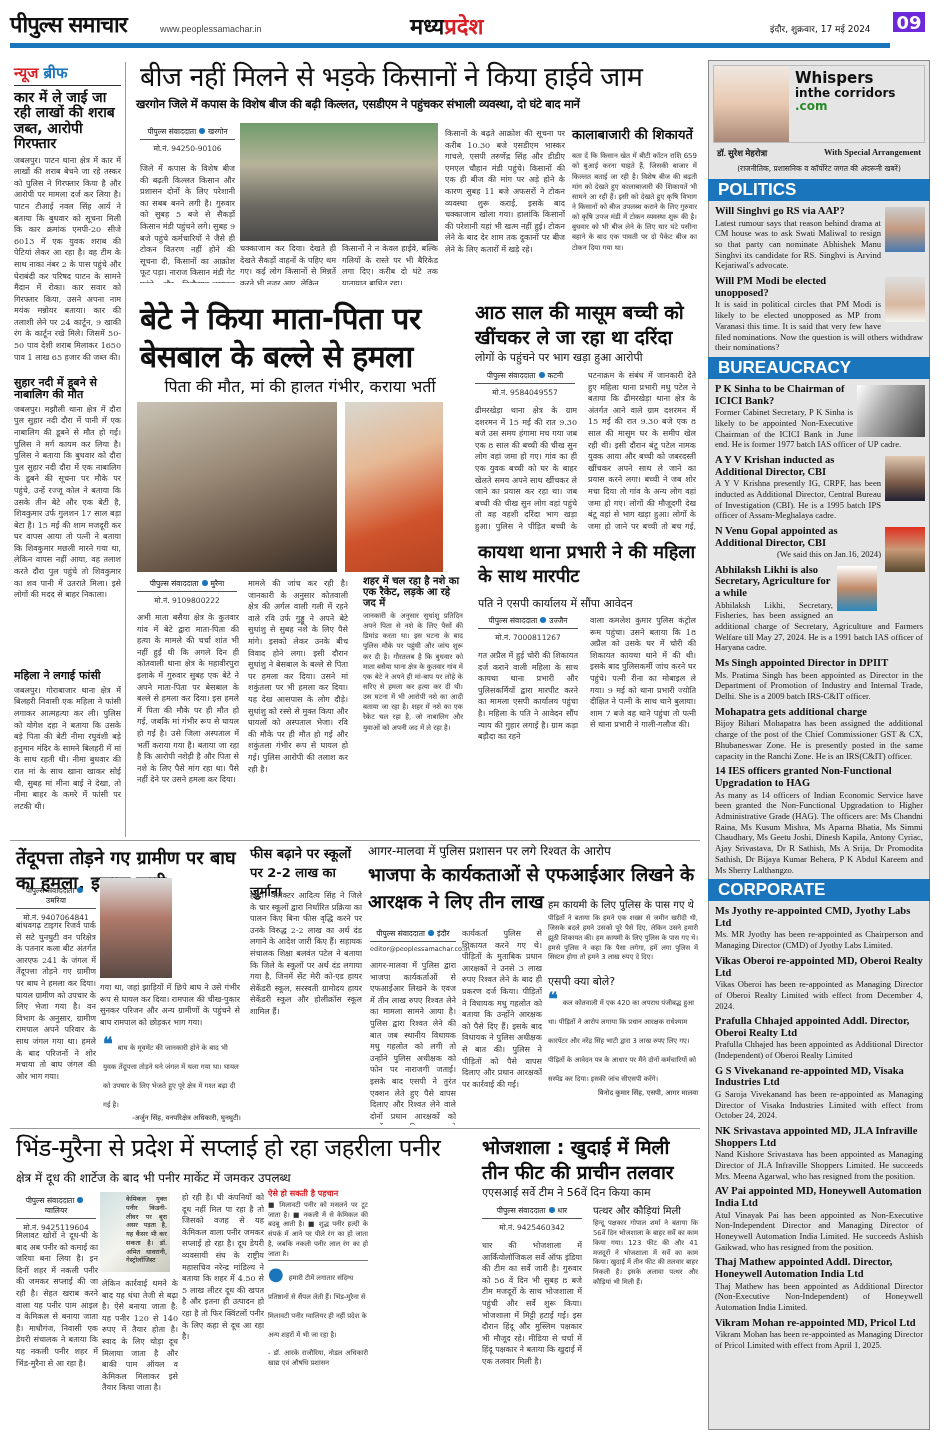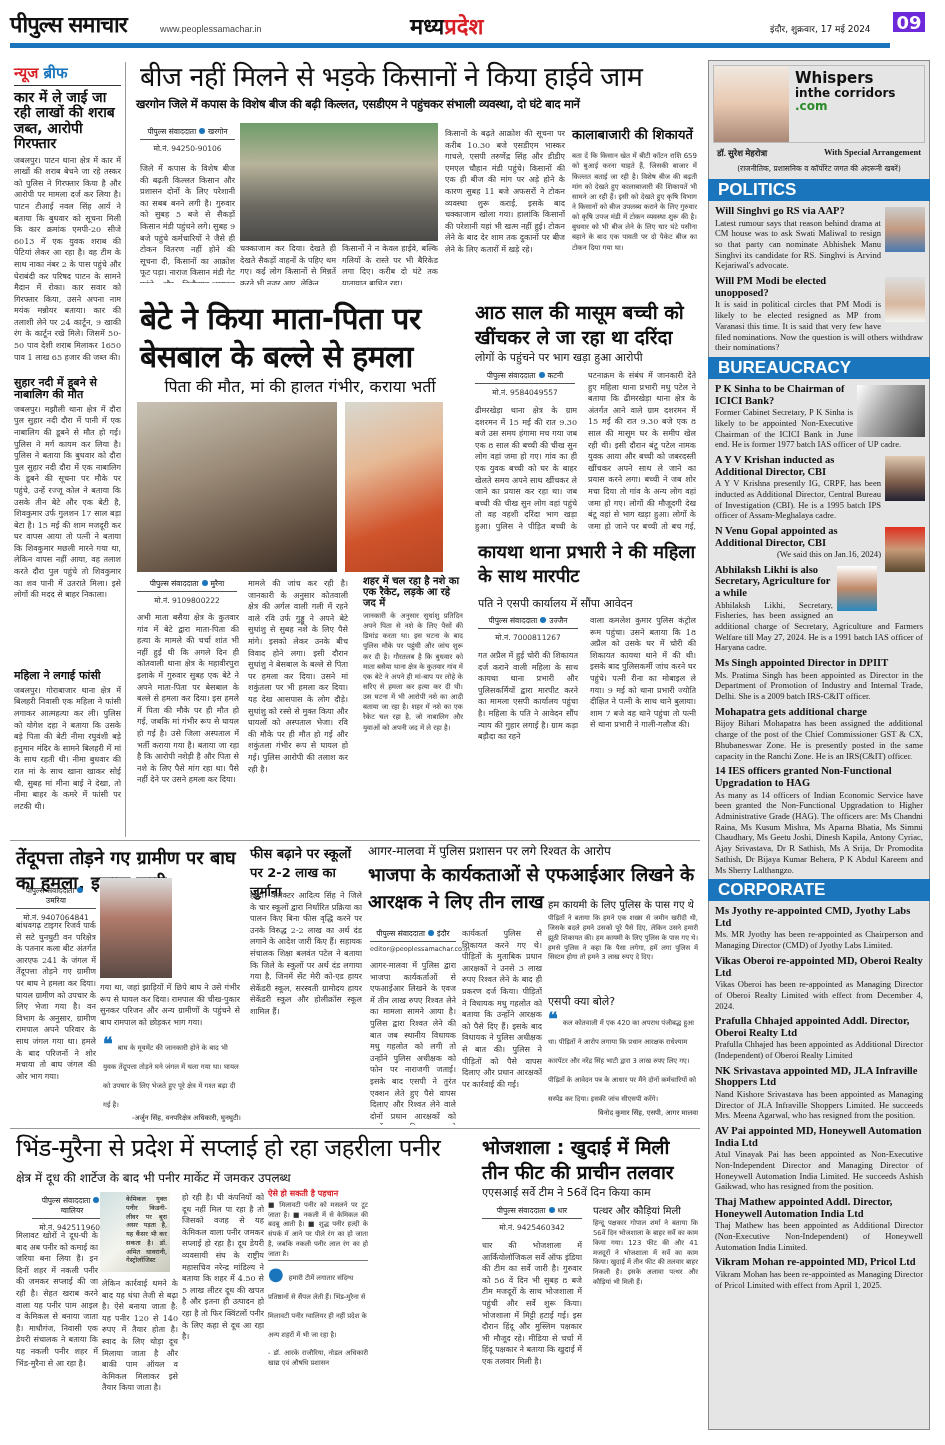--- a/index.html
+++ b/index.html
@@ -120,30 +120,30 @@
 <div class="abs hd" style="left:368px;top:862px;width:330px;font-size:18.5px;line-height:1.45">भाजपा के कार्यकताओं से एफआईआर लिखने के आरक्षक ने लिए तीन लाख</div>
 <div class="abs" style="left:370px;top:928px;width:86px">
   <div class="byline"><span>पीपुल्स संवाददाता</span><span class="dot"></span><span>इंदौर</span></div>
   <div class="mob" style="font-size:6.5px">editor@peoplessamachar.co.in</div>
 </div>
 <div class="abs col" style="left:370px;top:960px;width:86px;height:165px">आगर-मालवा में पुलिस द्वारा भाजपा कार्यकर्ताओं से एफआईआर लिखने के एवज में तीन लाख रुपए रिश्वत लेने का मामला सामने आया है। पुलिस द्वारा रिश्वत लेने की बात जब स्थानीय विधायक मधु गहलोत को लगी तो उन्होंने पुलिस अधीक्षक को फोन पर नाराजगी जताई। इसके बाद एसपी ने तुरंत एक्शन लेते हुए पैसे वापस दिलाए और रिश्वत लेने वाले दोनों प्रधान आरक्षकों को सस्पेंड कर दिया। इस पूरे मामले की जांच सीएसपी को सौंपी गई है।</div>
 <div class="abs col" style="left:462px;top:928px;width:80px;height:197px">कार्यकर्ता पुलिस से शिकायत करने गए थे। पीड़ितों के मुताबिक प्रधान आरक्षकों ने उनसे 3 लाख रुपए रिश्वत लेने के बाद ही प्रकरण दर्ज किया। पीड़ितों ने विधायक मधु गहलोत को बताया कि उन्होंने आरक्षक को पैसे दिए हैं। इसके बाद विधायक ने पुलिस अधीक्षक से बात की। पुलिस ने पीड़ितों को पैसे वापस दिलाए और प्रधान आरक्षकों पर कार्रवाई की गई।</div>
 <div class="abs" style="left:548px;top:898px;width:150px;height:225px">
   <div class="hd" style="font-size:10px;font-weight:normal;line-height:1.4">हम कायमी के लिए पुलिस के पास गए थे</div>
   <div class="col" style="font-family:'DejaVu Sans',sans-serif;font-size:6.8px;height:62px;margin-top:2px">पीड़ितों ने बताया कि हमने एक शख्स से जमीन खरीदी थी, जिसके बदले हमने उसको पूरे पैसे दिए, लेकिन उसने हमारी झूठी शिकायत की। हम कायमी के लिए पुलिस के पास गए थे। हमसे पुलिस ने कहा कि पैसा लगेगा, हमें लगा पुलिस में सिस्टम होगा तो हमने 3 लाख रुपए दे दिए।</div>
-  <div class="hd" style="font-size:11px;font-weight:normal;margin-top:20px">एसपी क्या बोले?</div>
+  <div class="hd" style="font-size:11px;font-weight:normal;margin-top:0">एसपी क्या बोले?</div>
   <div style="margin-top:2px"><span class="quote-icon">❝</span> <span class="col" style="font-family:'DejaVu Sans',sans-serif;font-size:6.8px">कल कोतवाली में एक 420 का अपराध पंजीबद्ध हुआ था। पीड़ितों ने आरोप लगाया कि प्रधान आरक्षक राधेश्याम कारपेंटर और नरेंद्र सिंह भाटी द्वारा 3 लाख रुपए लिए गए। पीड़ितों के आवेदन पत्र के आधार पर मैंने दोनों कर्मचारियों को सस्पेंड कर दिया। इसकी जांच सीएसपी करेंगे।</span></div>
   <div style="font-family:'DejaVu Sans',sans-serif;font-size:7px;text-align:right;margin-top:3px">विनोद कुमार सिंह, एसपी, आगर मालवा</div>
 </div>
 
 <div class="abs" style="left:10px;top:1128px;width:690px;height:1px;background:#999"></div>
 
 <div class="abs hd" style="left:16px;top:1135px;width:460px;font-size:24px;font-weight:normal;white-space:nowrap;letter-spacing:-0.5px">भिंड-मुरैना से प्रदेश में सप्लाई हो रहा जहरीला पनीर</div>
 <div class="abs hd" style="left:16px;top:1172px;width:320px;font-size:12px;font-weight:normal;white-space:nowrap">क्षेत्र में दूध की शार्टेज के बाद भी पनीर मार्केट में जमकर उपलब्ध</div>
-<div class="abs" style="left:32px;top:1195px;width:80px">
+<div class="abs" style="left:16px;top:1195px;width:80px">
   <div class="byline"><span>पीपुल्स संवाददाता</span><span class="dot"></span><span>ग्वालियर</span></div>
   <div class="mob">मो.नं. 9425119604</div>
 </div>
 <div class="abs col" style="left:16px;top:1230px;width:82px;height:200px">मिलावट खोरों ने दूध-घी के बाद अब पनीर को कमाई का जरिया बना लिया है। इन दिनों शहर में नकली पनीर की जमकर सप्लाई की जा रही है। सेहत खराब करने वाला यह पनीर पाम आइल व केमिकल से बनाया जाता है। माधौगंज, निवासी एक डेयरी संचालक ने बताया कि यह नकली पनीर शहर में भिंड-मुरैना से आ रहा है।</div>
 <div class="abs" style="left:100px;top:1192px;width:70px;height:80px;background:linear-gradient(135deg,#cfe0e0 0%,#f4f4ee 50%,#c8c8bc 100%);padding:3px 3px 3px 26px">
   <div class="col" style="font-family:'DejaVu Sans',sans-serif;font-size:6.5px;color:#111;line-height:1.35">केमिकल युक्त पनीर किडनी-लीवर पर बुरा असर पड़ता है, यह कैंसर भी कर सकता है। डॉ. अमित धावरानी, गेस्ट्रोलॉजिस्ट</div>
 </div>
 <div class="abs col" style="left:102px;top:1278px;width:76px;height:150px">लेकिन कार्रवाई थमने के बाद यह धंधा तेजी से बढ़ा है। ऐसे बनाया जाता है: यह पनीर 120 से 140 रुपए में तैयार होता है। स्वाद के लिए थोड़ा दूध मिलाया जाता है और बाकी पाम ऑयल व केमिकल मिलाकर इसे तैयार किया जाता है।</div>
 <div class="abs col" style="left:182px;top:1192px;width:82px;height:236px">हो रही है। घी कंपनियों को दूध नहीं मिल पा रहा है तो जिसको वजह से यह केमिकल वाला पनीर जमकर सप्लाई हो रहा है। दूध डेयरी व्यवसायी संघ के राष्ट्रीय महासचिव नरेन्द्र मांडिल्य ने बताया कि शहर में 4.50 से 5 लाख लीटर दूध की खपत है और इतना ही उत्पादन हो रहा है तो फिर क्विंटलों पनीर के लिए कहा से दूध आ रहा है।</div>
 <div class="abs" style="left:268px;top:1190px;width:100px;height:238px">
@@ -184,21 +184,21 @@
 
   <div class="rp-band">POLITICS</div>
   <div>
     <div class="thumb" style="background:linear-gradient(180deg,#ccc,#c39a80 50%,#4a7ab0)"></div>
     <h4>Will Singhvi go RS via AAP?</h4>
     <p>Latest rumour says that reason behind drama at CM house was to ask Swati Maliwal to resign so that party can nominate Abhishek Manu Singhvi its candidate for RS. Singhvi is Arvind Kejariwal's advocate.</p>
   </div>
   <div>
     <div class="thumb" style="background:linear-gradient(180deg,#ddd,#d8b8a0 60%,#f4f4f0)"></div>
     <h4>Will PM Modi be elected unopposed?</h4>
-    <p>It is said in political circles that PM Modi is likely to be elected resigned as MP from Varanasi this time. It is said that very few have filed nominations. Now the question is will others withdraw their nominations?</p>
+    <p>It is said in political circles that PM Modi is likely to be elected unopposed as MP from Varanasi this time. It is said that very few have filed nominations. Now the question is will others withdraw their nominations?</p>
   </div>
 
   <div class="rp-band" style="margin-top:4px">BUREAUCRACY</div>
   <div>
     <div class="thumb" style="width:68px;height:52px;background:linear-gradient(120deg,#fff 0%,#aaa 40%,#444 100%)"></div>
     <h4>P K Sinha to be Chairman of ICICI Bank?</h4>
     <p>Former Cabinet Secretary, P K Sinha is likely to be appointed Non-Executive Chairman of the ICICI Bank in June end. He is former 1977 batch IAS officer of UP cadre.</p>
   </div>
   <div>
     <div class="thumb" style="background:linear-gradient(180deg,#e0c8b0,#7a5a48 60%,#223)"></div>
@@ -235,20 +235,24 @@
     </div>
   <div>
       <h4>Vikas Oberoi re-appointed MD, Oberoi Realty Ltd</h4>
       <p>Vikas Oberoi has been re-appointed as Managing Director of Oberoi Realty Limited with effect from December 4, 2024.</p>
     </div>
   <div>
       <h4>Prafulla Chhajed appointed Addl. Director, Oberoi Realty Ltd</h4>
       <p>Prafulla Chhajed has been appointed as Additional Director (Independent) of Oberoi Realty Limited</p>
     </div>
   <div>
+      <h4>G S Vivekanand re-appointed MD, Visaka Industries Ltd</h4>
+      <p>G Saroja Vivekanand has been re-appointed as Managing Director of Visaka Industries Limited with effect from October 24, 2024.</p>
+    </div>
+  <div>
       <h4>NK Srivastava appointed MD, JLA Infraville Shoppers Ltd</h4>
       <p>Nand Kishore Srivastava has been appointed as Managing Director of JLA Infraville Shoppers Limited. He succeeds Mrs. Meena Agarwal, who has resigned from the position.</p>
     </div>
   <div>
       <h4>AV Pai appointed MD, Honeywell Automation India Ltd</h4>
       <p>Atul Vinayak Pai has been appointed as Non-Executive Non-Independent Director and Managing Director of Honeywell Automation India Limited. He succeeds Ashish Gaikwad, who has resigned from the position.</p>
     </div>
   <div>
       <h4>Thaj Mathew appointed Addl. Director, Honeywell Automation India Ltd</h4>
       <p>Thaj Mathew has been appointed as Additional Director (Non-Executive Non-Independent) of Honeywell Automation India Limited.</p>

